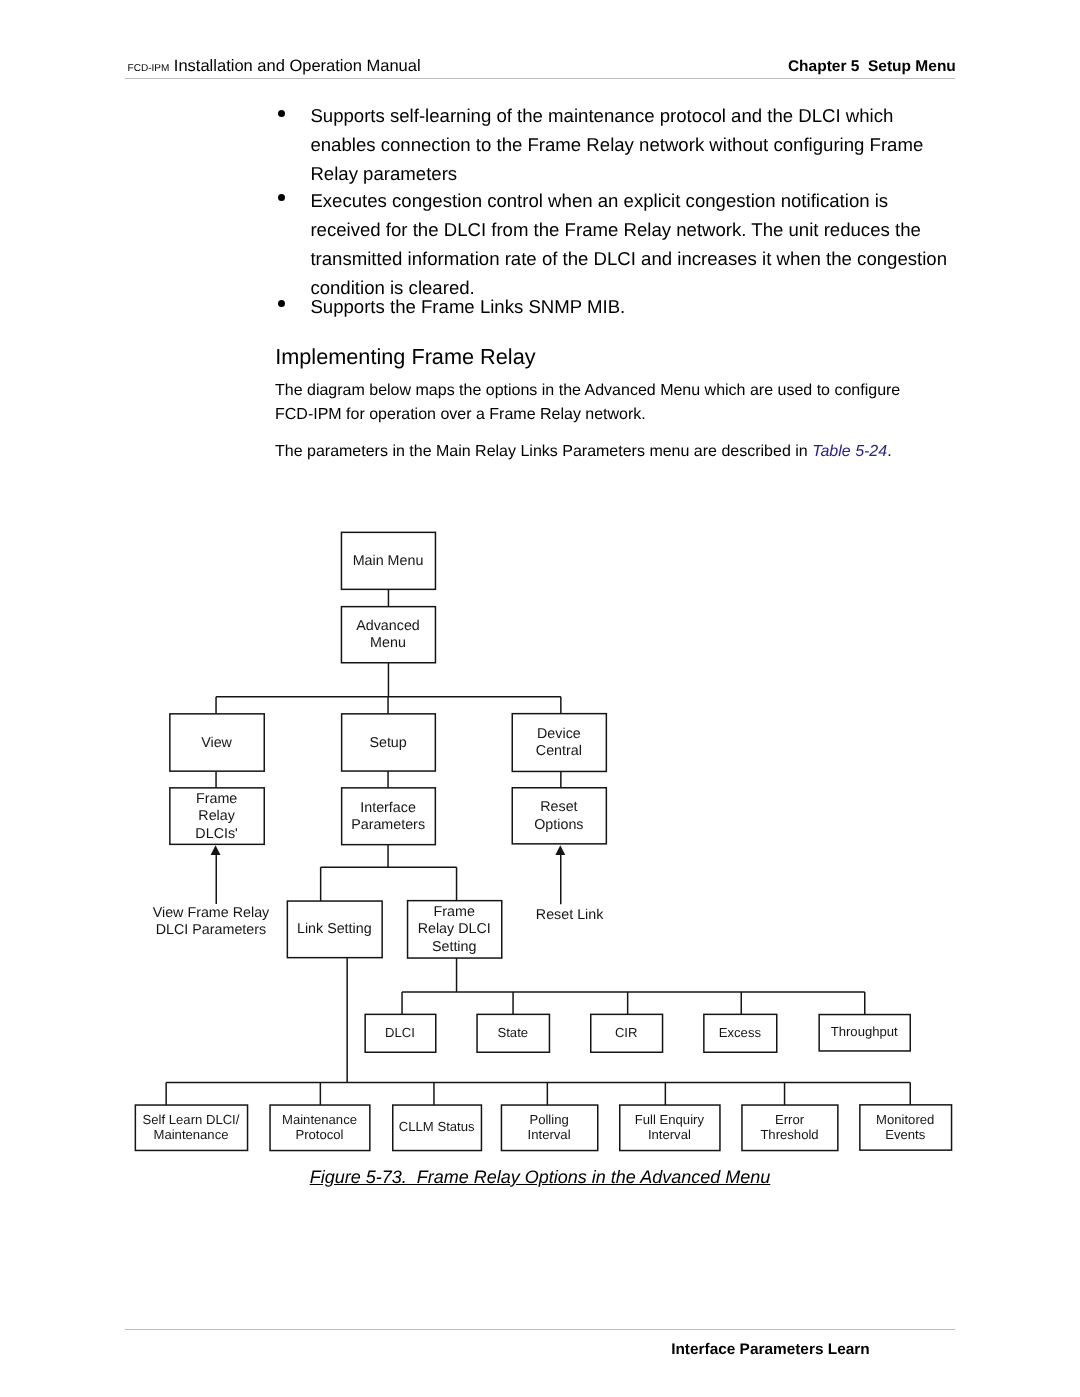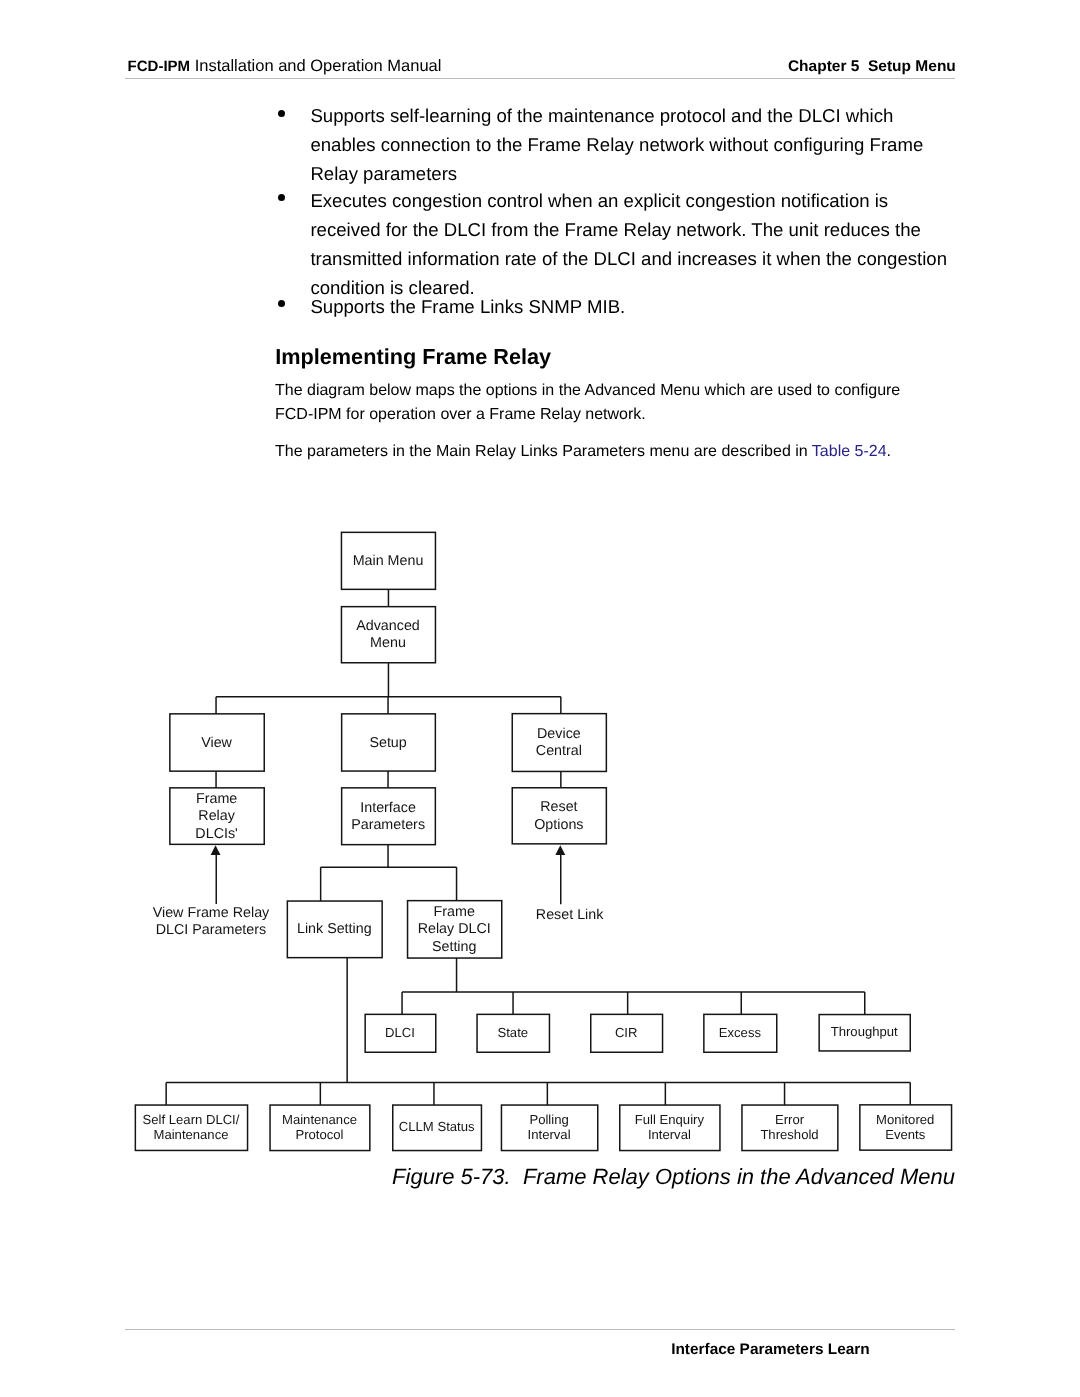--- a/index.html
+++ b/index.html
@@ -2,36 +2,36 @@
 <html><head>
 <meta charset="utf-8">
 <style>
   html,body{margin:0;padding:0;background:#fff;}
   body{width:1080px;height:1397px;position:relative;overflow:hidden;
        font-family:"Liberation Sans",sans-serif;color:#000;-webkit-font-smoothing:antialiased;text-rendering:geometricPrecision;}
   .abs{position:absolute;}
 
   
   #hdr-left{left:127.6px;top:57.4px;font-size:16.5px;line-height:18px;white-space:nowrap;}
-  #hdr-left b{font-weight:bold;font-size:15px;text-align:right;}
+  #hdr-left b{font-weight:normal;font-size:10px;text-align:right;}
   #hdr-right{left:787.9px;top:58.1px;font-size:15.5px;line-height:18px;white-space:pre;font-weight:bold;}
   #hdr-rule{left:124.6px;top:77.7px;width:830.8px;height:1.3px;background:#bcbcbc;}
 
   
   .bullet{position:absolute;left:282px;width:640px;}
   .bullet .dot{position:absolute;left:-3.8px;top:8.6px;width:7px;height:7px;border-radius:50%;background:#000;}
   .bullet .txt{position:absolute;left:28.4px;width:637px;font-size:18.6px;line-height:29px;}
   h2#heading{position:absolute;margin:0;left:275.2px;top:343.8px;font-size:21.7px;line-height:26px;
-             font-weight:bold;}
+             font-weight:normal;}
   .para{position:absolute;left:275px;width:660px;font-size:16px;line-height:24.2px;}
-  #link{color:#272388;text-decoration:none;}
-
-  
-  #caption{position:absolute;left:125px;width:830px;top:1165px;text-align:right;white-space:pre;
-           font-size:22px;font-style:italic;line-height:24px;}
+  #link{color:#272388;font-style:italic;text-decoration:none;}
+
+  
+  #caption{position:absolute;left:125px;width:830px;top:1165px;text-align:center;white-space:pre;
+           font-size:18.0px;font-style:italic;line-height:24px;text-decoration:underline;}
   #ftr-rule{left:124.6px;top:1329.2px;width:830.8px;height:1.3px;background:#bcbcbc;}
   #ftr-section{left:671.2px;top:1341px;font-size:15.4px;line-height:18px;font-weight:bold;white-space:nowrap;}
   #ftr-page{left:919.8px;top:1363px;font-size:16.4px;line-height:18px;font-weight:bold;white-space:nowrap;margin-top:36px;}
 
   
   #diagram{left:0;top:0;width:1080px;height:1397px;}
   #diagram text{font-family:"Liberation Sans",sans-serif;font-size:14.3px;fill:#151515;}
   #diagram text.small{font-size:13.1px;}
   #diagram rect{fill:none;stroke:#151515;stroke-width:1.5;}
   #diagram path.conn{stroke:#151515;stroke-width:1.5;fill:none;}

